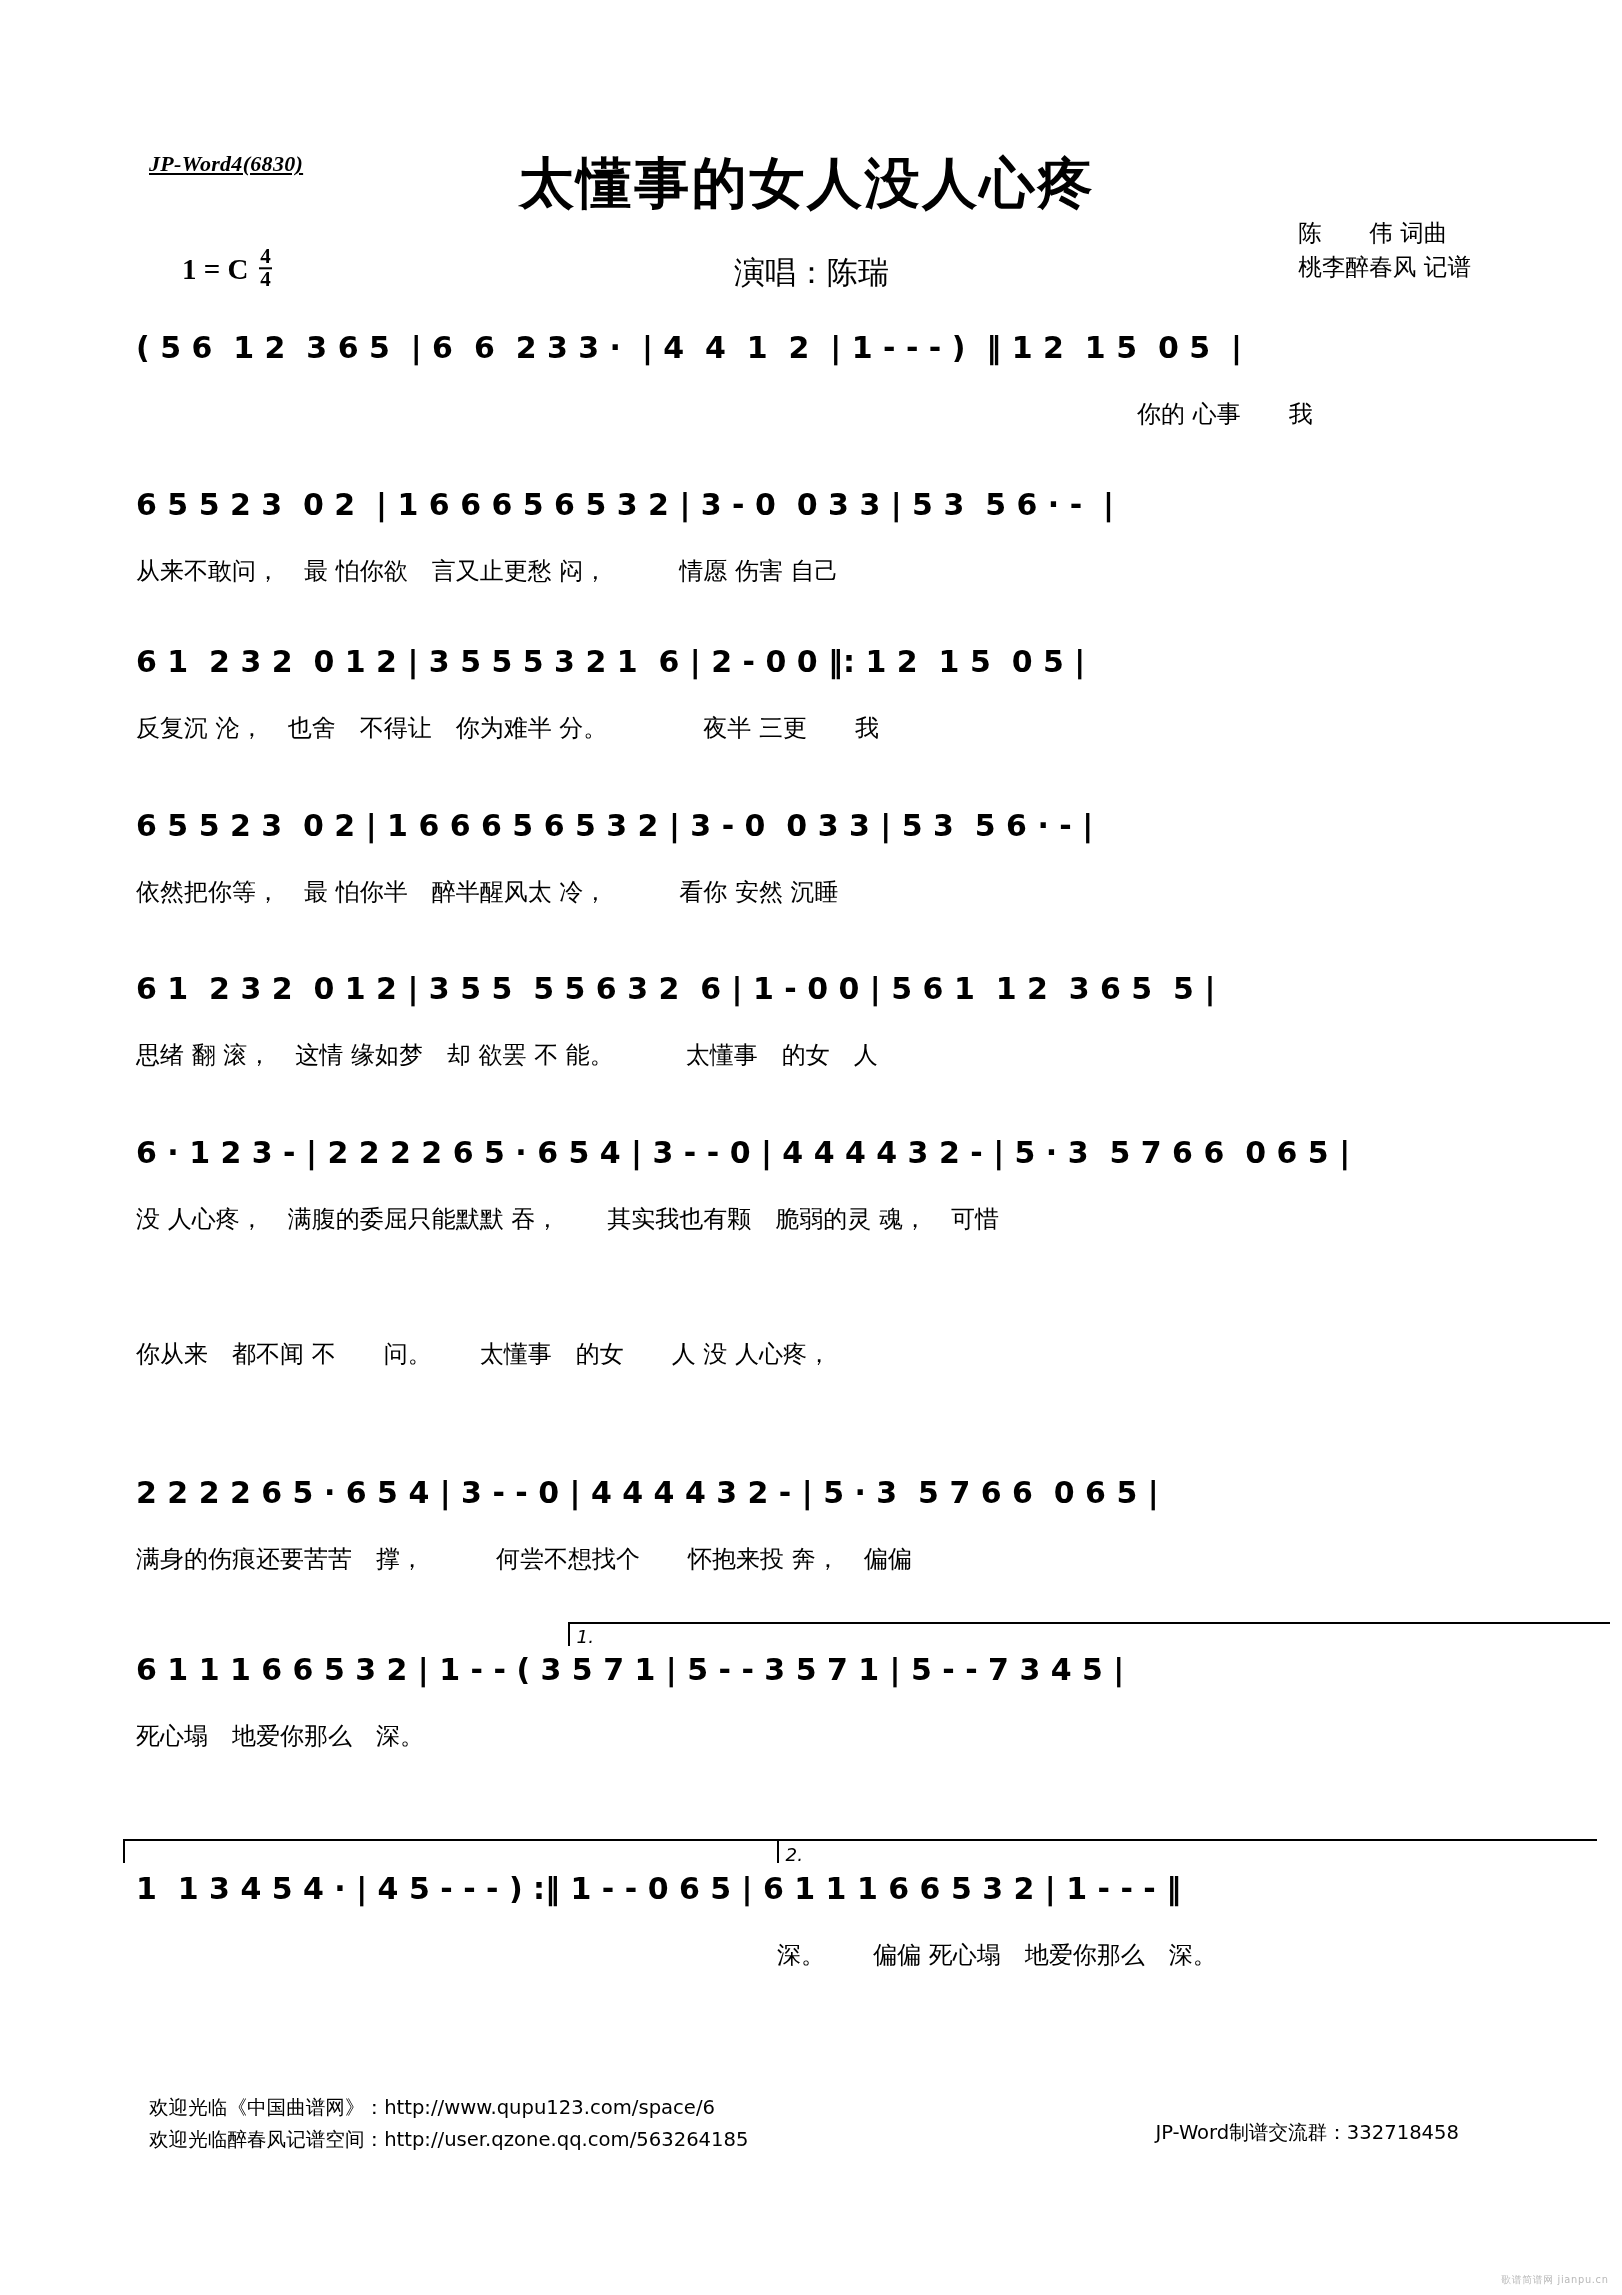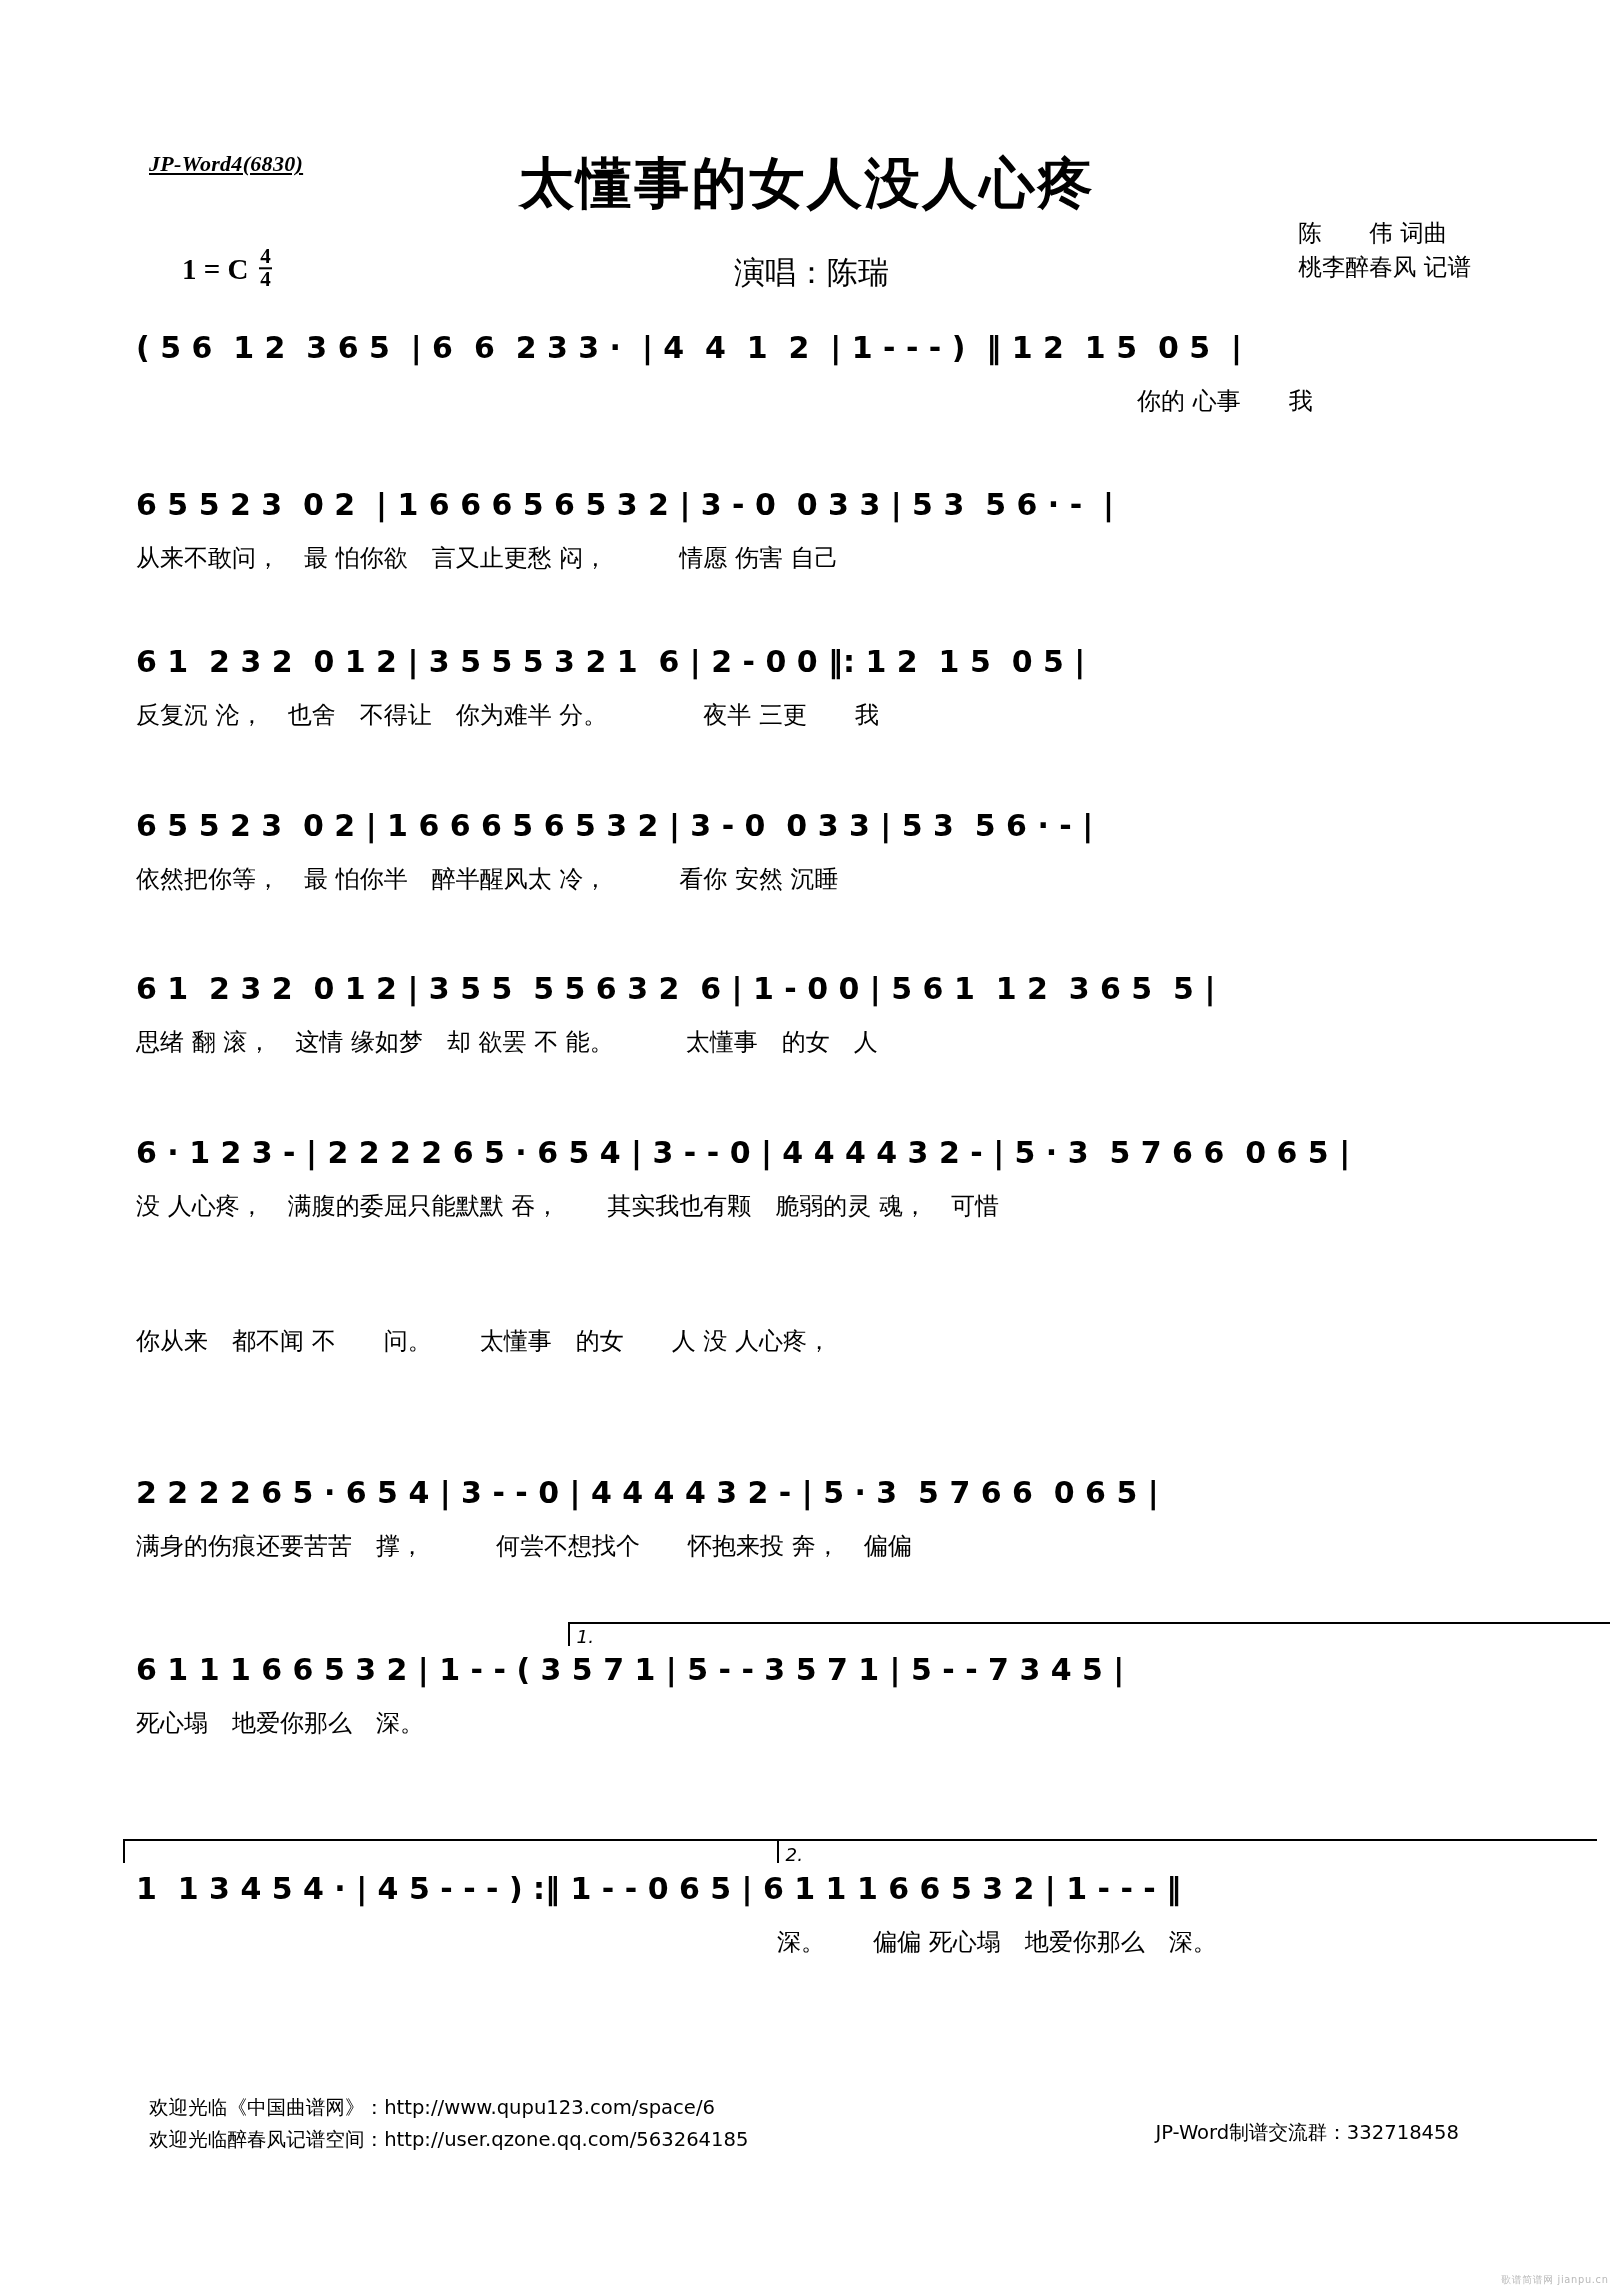--- a/index.html
+++ b/index.html
@@ -100,21 +100,21 @@
     white-space: pre;
     height: 42px;
     line-height: 42px;
   }
   .lyrics-row {
     font-family: "DejaVu Sans", sans-serif;
     font-size: 24px;
     white-space: pre;
     height: 37px;
     line-height: 37px;
-    margin-top: 14px;
+    margin-top: 27px;
   }
 
   
   .volta {
     position: absolute;
     border-left: 2px solid #000;
     border-top: 2px solid #000;
     height: 22px;
   }
   .volta span {

